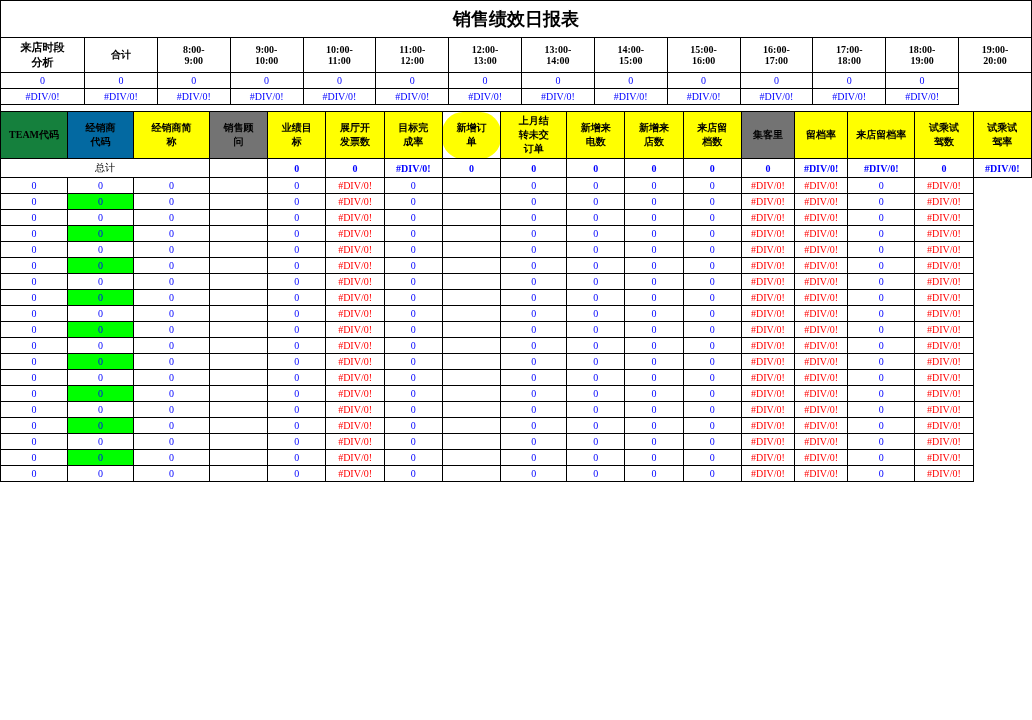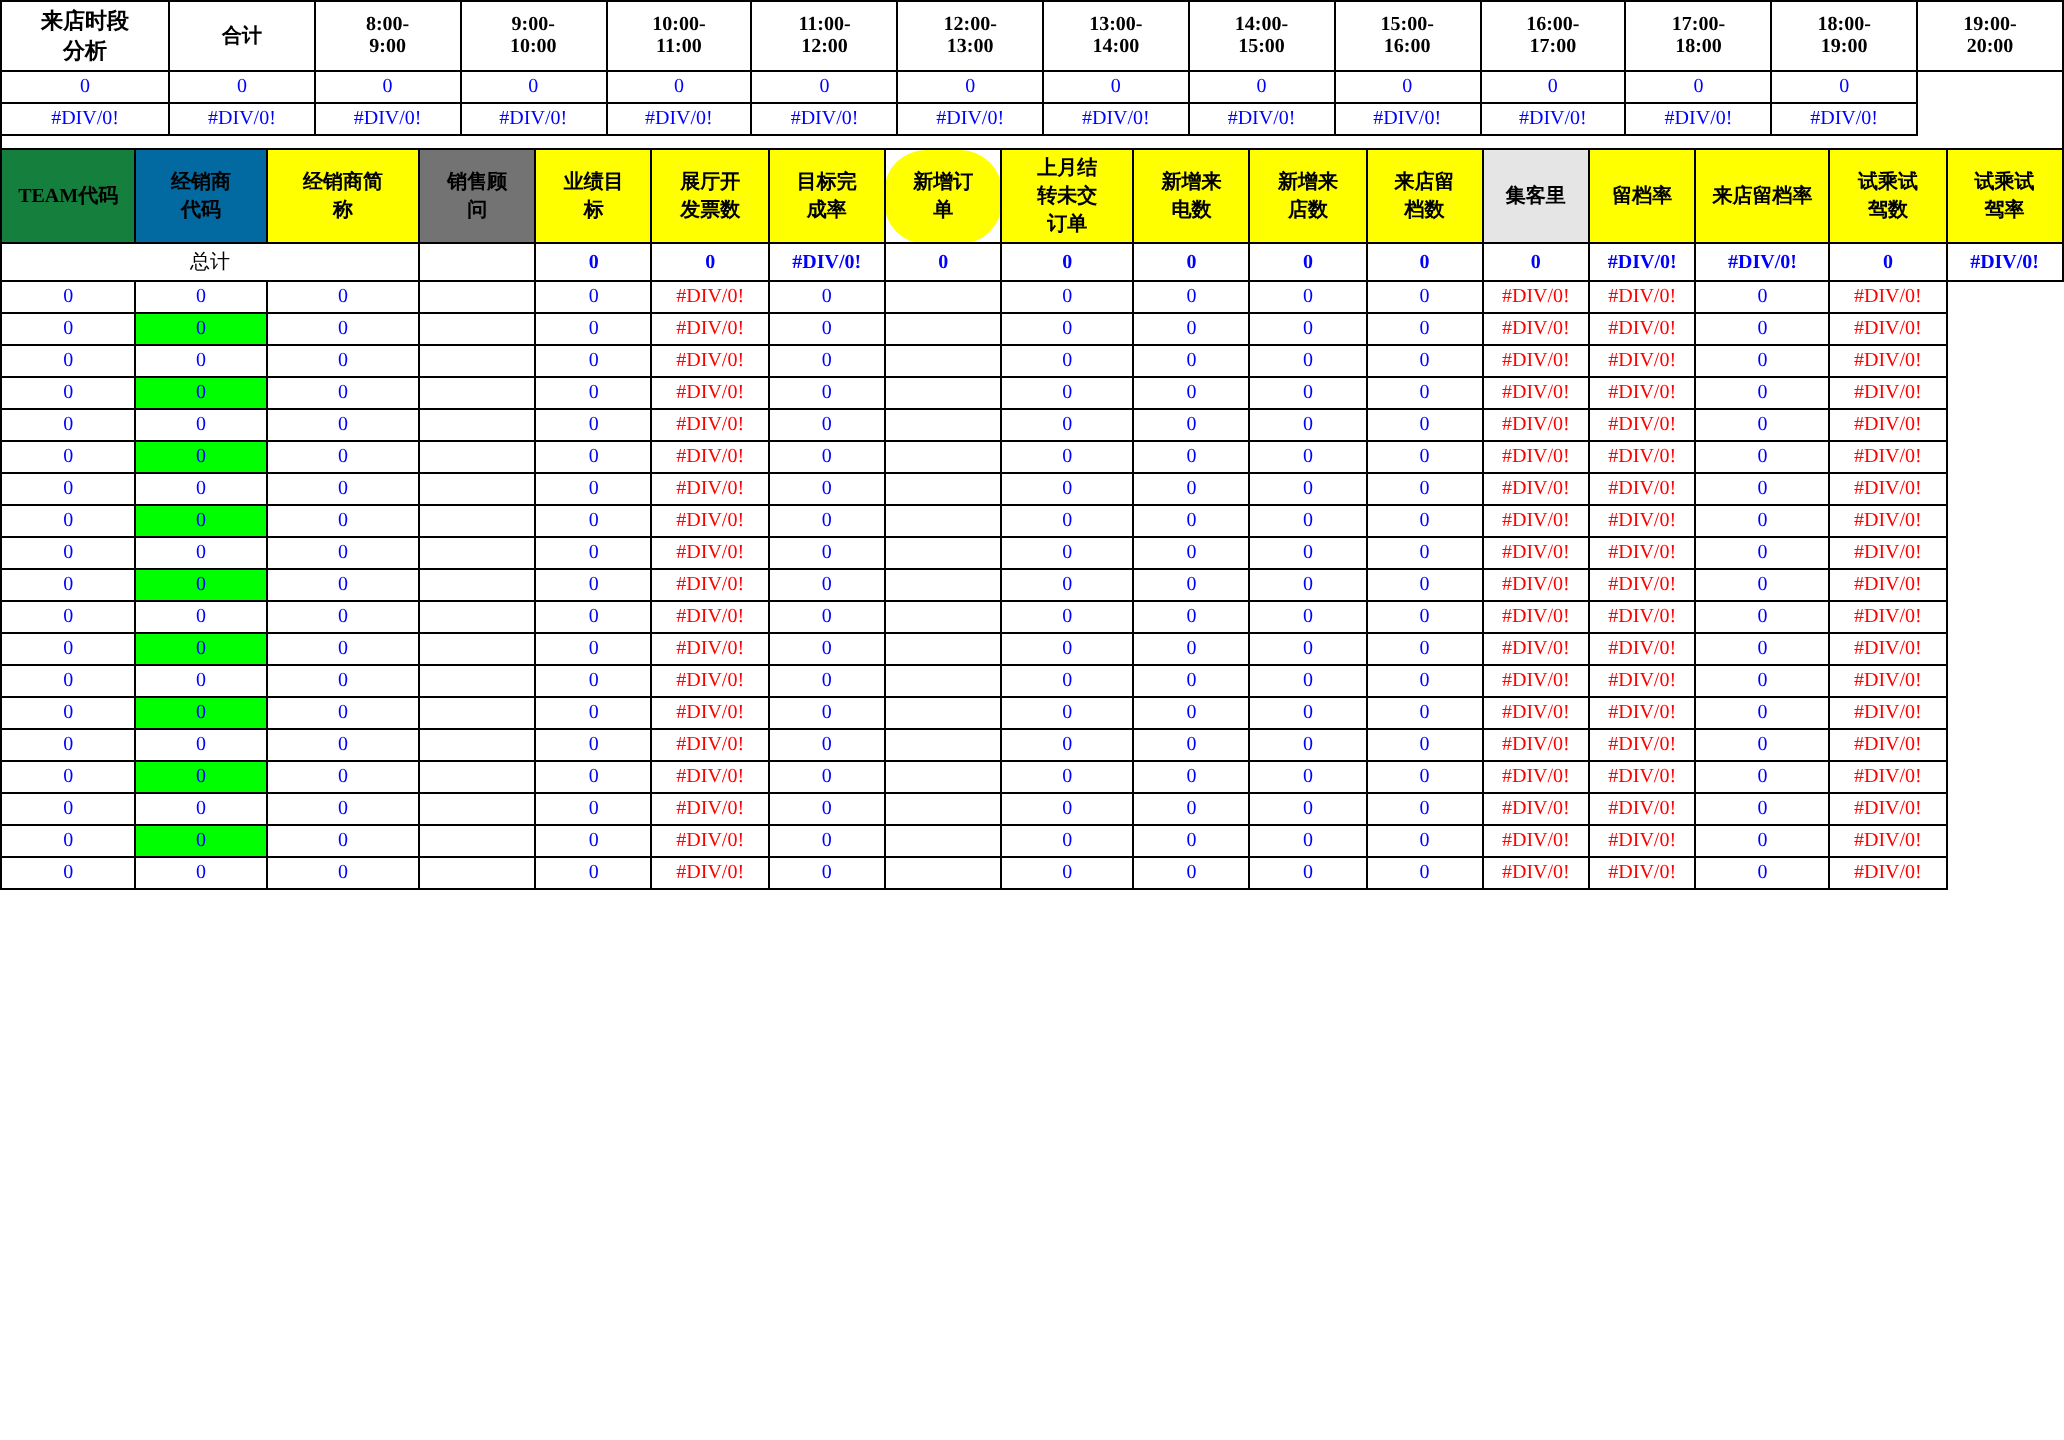--- a/index.html
+++ b/index.html
@@ -77,20 +77,21 @@
 
     .data-row:nth-child(even) td {
       background: #fff;
     }
   </style>
 </head>
 <body>
 
 <div class="page-container">
 
+  <div class="page-title">销售绩效日报表</div>
 
   <table class="top-section">
     <thead>
       <tr class="time-header-row">
         <th rowspan="3" class="yellow-label" style="width:60px;">来店时段<br>分析</th>
         <th style="width:52px; font-weight:bold;">合计</th>
         <th style="width:52px;">8:00-<br>9:00</th>
         <th style="width:52px;">9:00-<br>10:00</th>
         <th style="width:52px;">10:00-<br>11:00</th>
         <th style="width:52px;">11:00-<br>12:00</th>
@@ -148,21 +149,21 @@
         <th rowspan="2" style="background:#FFFF00; width:60px;">经销商简<br>称</th>
         <th rowspan="2" style="background:#737373; width:46px;">销售顾<br>问</th>
         <th rowspan="2" style="background:#FFFF00; width:46px;">业绩目<br>标</th>
         <th rowspan="2" style="background:#FFFF00; width:46px;">展厅开<br>发票数</th>
         <th rowspan="2" style="background:#FFFF00; width:46px;">目标完<br>成率</th>
         <th rowspan="2" style="background:#FFFF00; width:46px;border-radius:21px;">新增订<br>单</th>
         <th rowspan="2" style="background:#FFFF00; width:52px;">上月结<br>转未交<br>订单</th>
         <th rowspan="2" style="background:#FFFF00; width:46px;">新增来<br>电数</th>
         <th rowspan="2" style="background:#FFFF00; width:46px;">新增来<br>店数</th>
         <th rowspan="2" style="background:#FFFF00; width:46px;">来店留<br>档数</th>
-        <th rowspan="2" style="background:#e5e5e5; width:42px;">集客里</th>
+        <th rowspan="2" style="background:#737373; width:42px;">集客里</th>
         <th rowspan="2" style="background:#FFFF00; width:42px;">留档率</th>
         <th rowspan="2" style="background:#FFFF00; width:52px;">来店留档率</th>
         <th rowspan="2" style="background:#FFFF00; width:46px;">试乘试<br>驾数</th>
         <th rowspan="2" style="background:#FFFF00; width:46px;">试乘试<br>驾率</th>
       </tr>
       <tr>
       </tr>
     </thead>
     <tbody>
 

